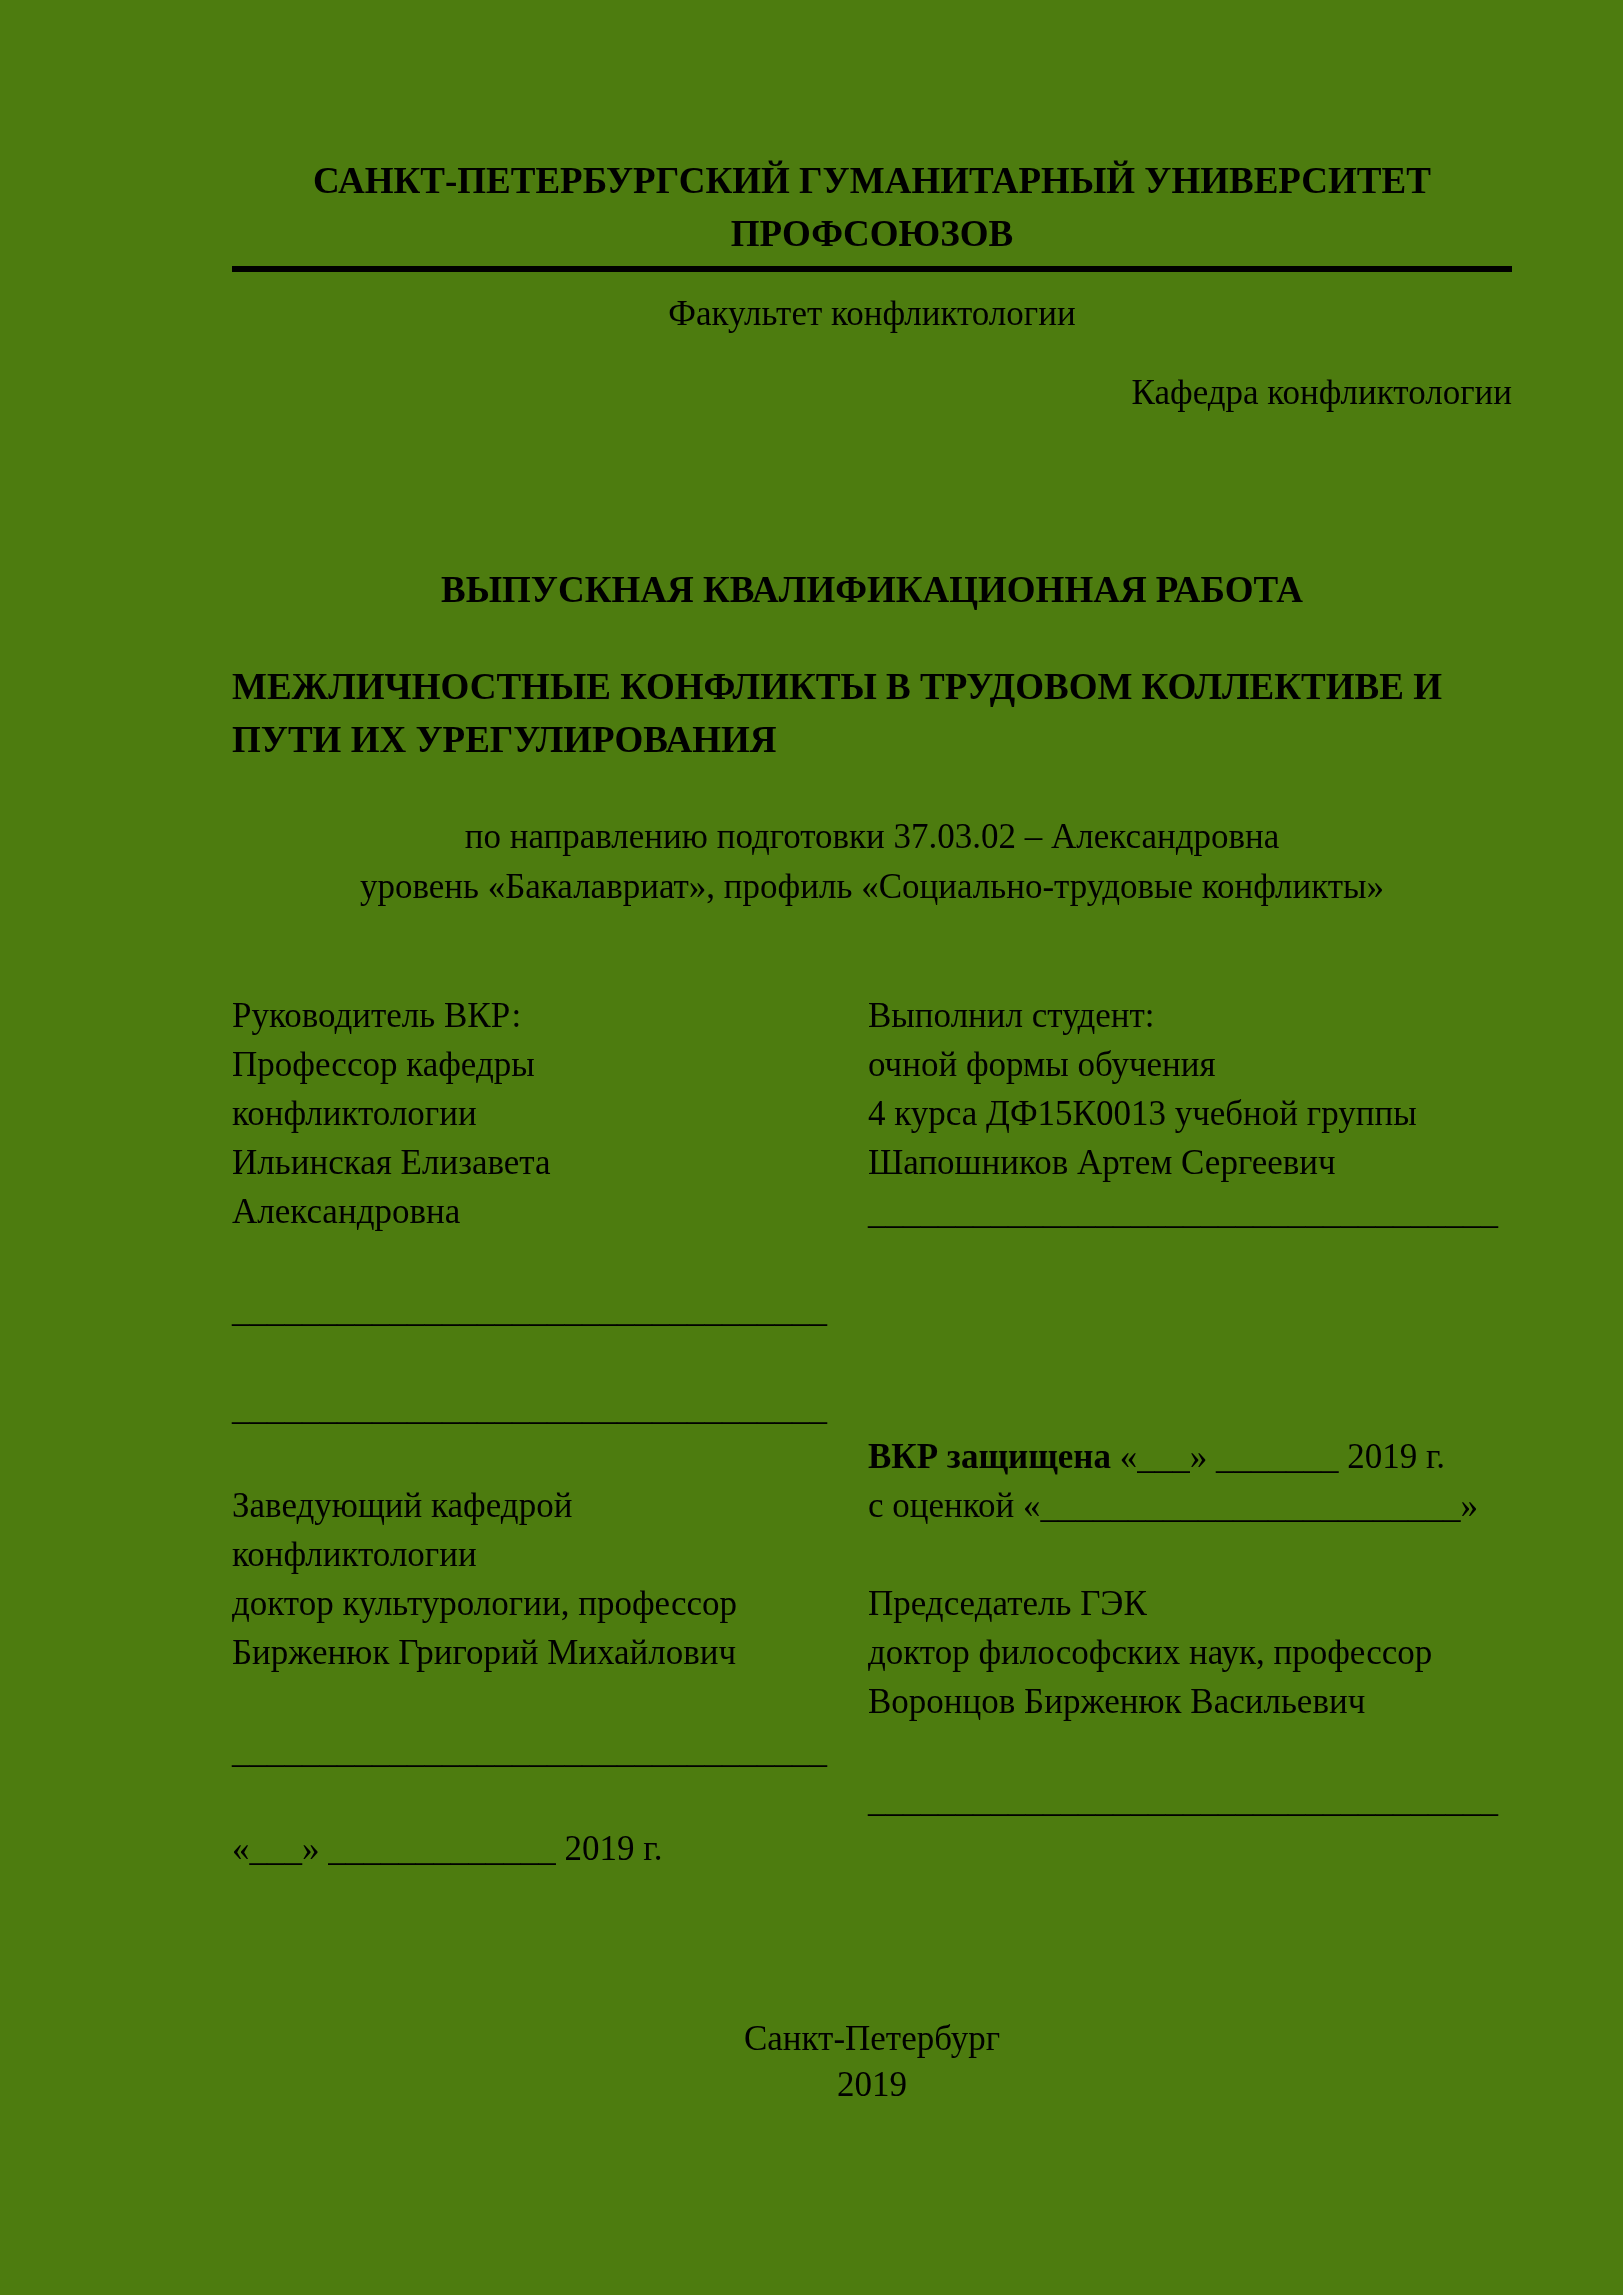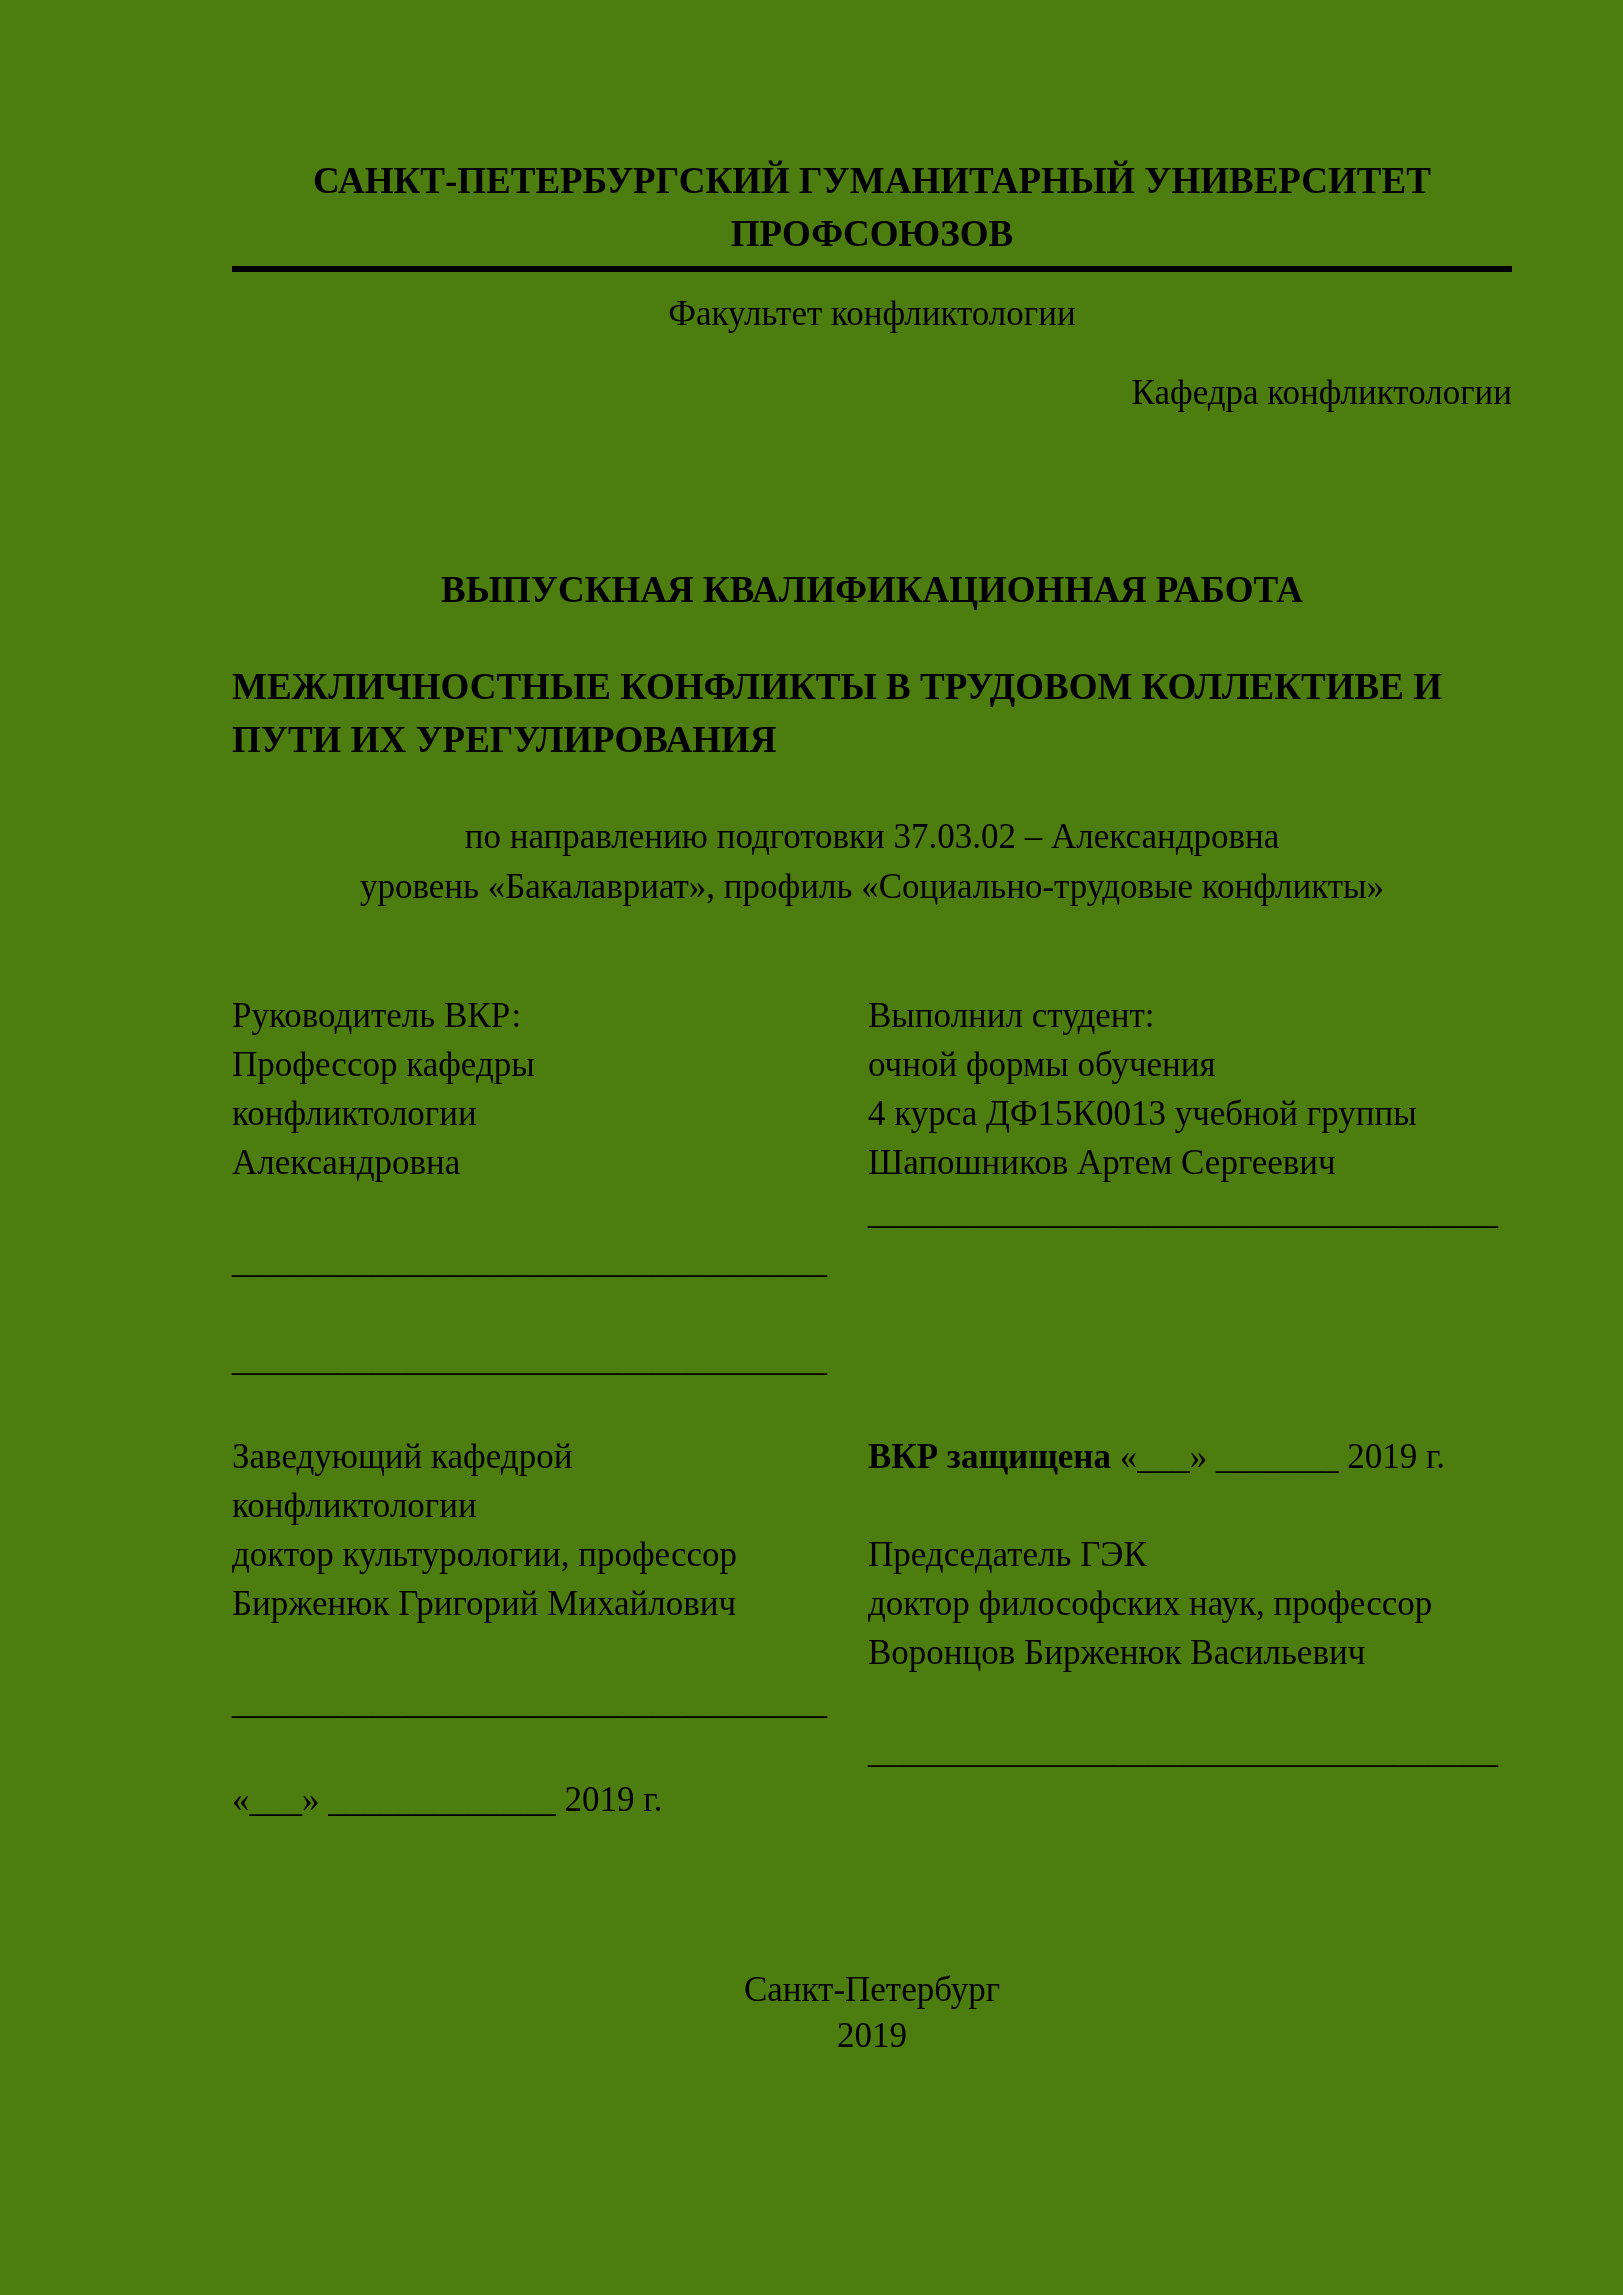--- a/index.html
+++ b/index.html
@@ -111,20 +111,21 @@
       <div>по направлению подготовки 37.03.02 – Александровна</div>
       <div>уровень «Бакалавриат», профиль «Социально-трудовые конфликты»</div>
     </div>
 
     <div class="cols">
 
       <div class="col">
         <div class="ln">Руководитель ВКР:</div>
         <div class="ln">Профессор кафедры</div>
         <div class="ln">конфликтологии</div>
+        <div class="ln">Ильинская Елизавета</div>
         <div class="ln">Александровна</div>
         <div class="ln"></div>
         <div class="ln">__________________________________</div>
         <div class="ln"></div>
         <div class="ln">__________________________________</div>
         <div class="ln"></div>
         <div class="ln">Заведующий кафедрой</div>
         <div class="ln">конфликтологии</div>
         <div class="ln">доктор культурологии, профессор</div>
         <div class="ln">Бирженюк Григорий Михайлович</div>
@@ -138,20 +139,21 @@
         <div class="ln">Выполнил студент:</div>
         <div class="ln">очной формы обучения</div>
         <div class="ln">4 курса ДФ15К0013 учебной группы</div>
         <div class="ln">Шапошников Артем Сергеевич</div>
         <div class="ln">____________________________________</div>
         <div class="ln"></div>
         <div class="ln"></div>
         <div class="ln"></div>
         <div class="ln"></div>
         <div class="ln"><span class="bold">ВКР защищена</span><span> «___» _______ 2019 г.</span></div>
+        <div class="ln">с оценкой «________________________»</div>
         <div class="ln"></div>
         <div class="ln">Председатель ГЭК</div>
         <div class="ln">доктор философских наук, профессор</div>
         <div class="ln">Воронцов Бирженюк Васильевич</div>
         <div class="ln"></div>
         <div class="ln">____________________________________</div>
         <div class="ln"></div>
         <div class="ln"></div>
       </div>
 

